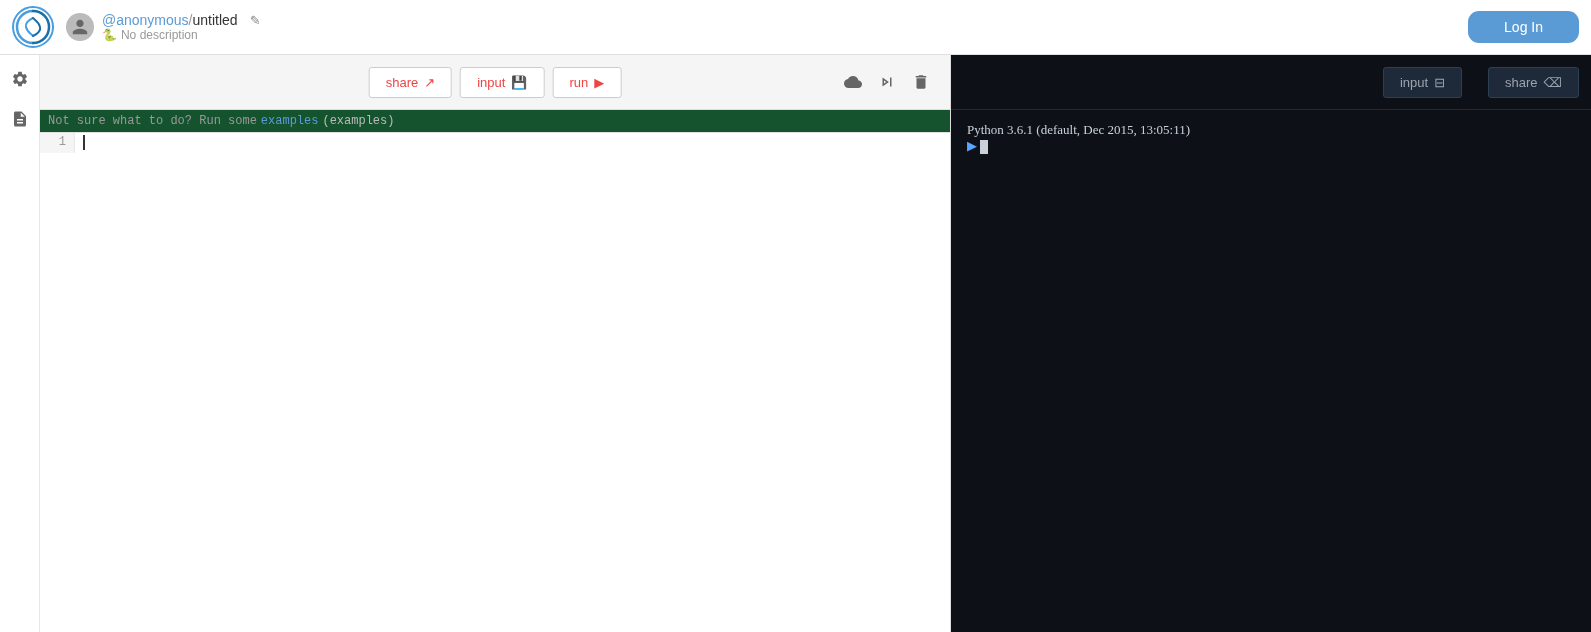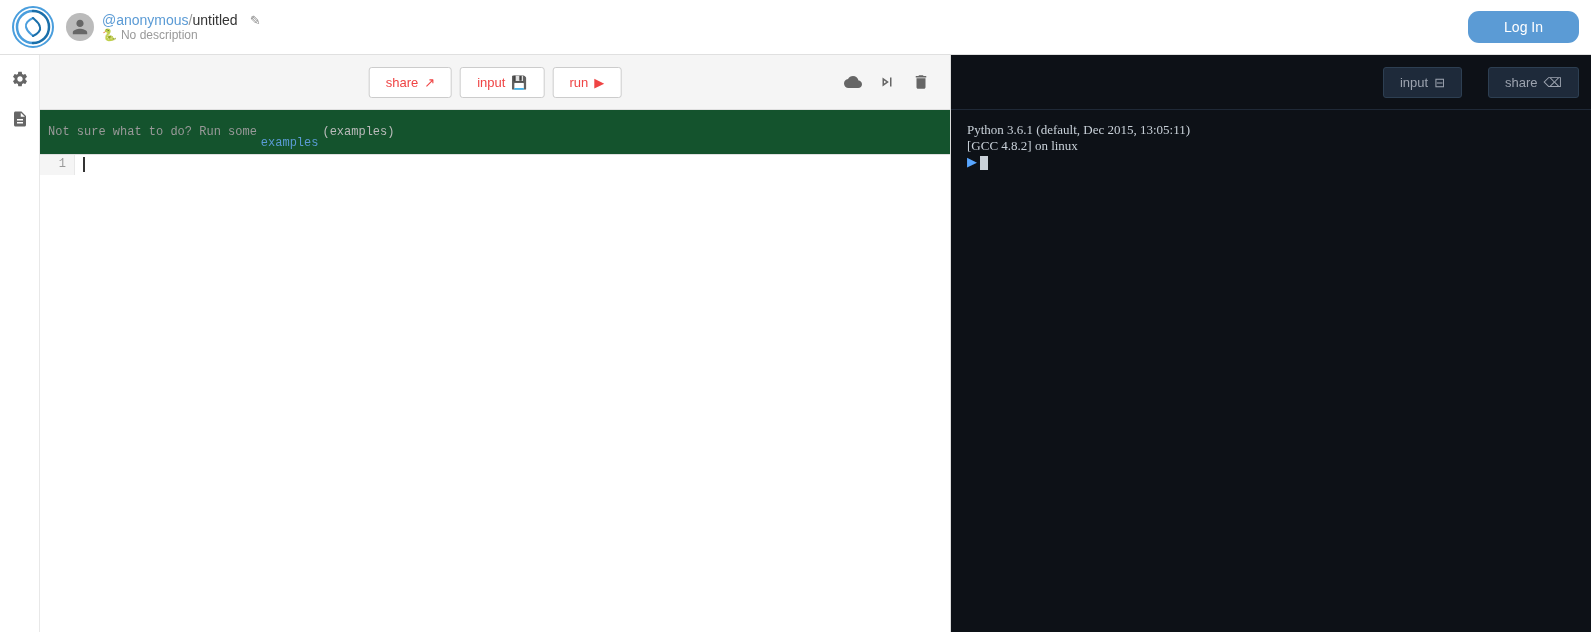--- a/index.html
+++ b/index.html
@@ -207,21 +207,20 @@
       font-size: 12px;
       color: #999;
       display: flex;
       align-items: center;
       gap: 4px;
     }
     .hint-bar a {
       color: #5b9bd5;
       text-decoration: none;
       cursor: pointer;
-      margin-top: 22px;
     }
     .hint-bar .dismiss {
       color: #bbb;
       cursor: pointer;
     }
 
     
     .terminal-panel {
       width: 640px;
       background: #0d1117;
@@ -400,20 +399,19 @@
         <span>⊟</span>
       </button>
       <button class="terminal-btn">
         <span>share</span>
         <span>⌫</span>
       </button>
     </div>
 
     <div class="terminal-output">
       <div>Python 3.6.1 (default, Dec 2015, 13:05:11)</div>
-      <div>[GCC 4.8.2] on linux</div>
       <div class="prompt-line">
         <span>▶ </span><span class="cursor-block"></span>
       </div>
     </div>
   </div>
 
 </div>
 
 </body></html>

